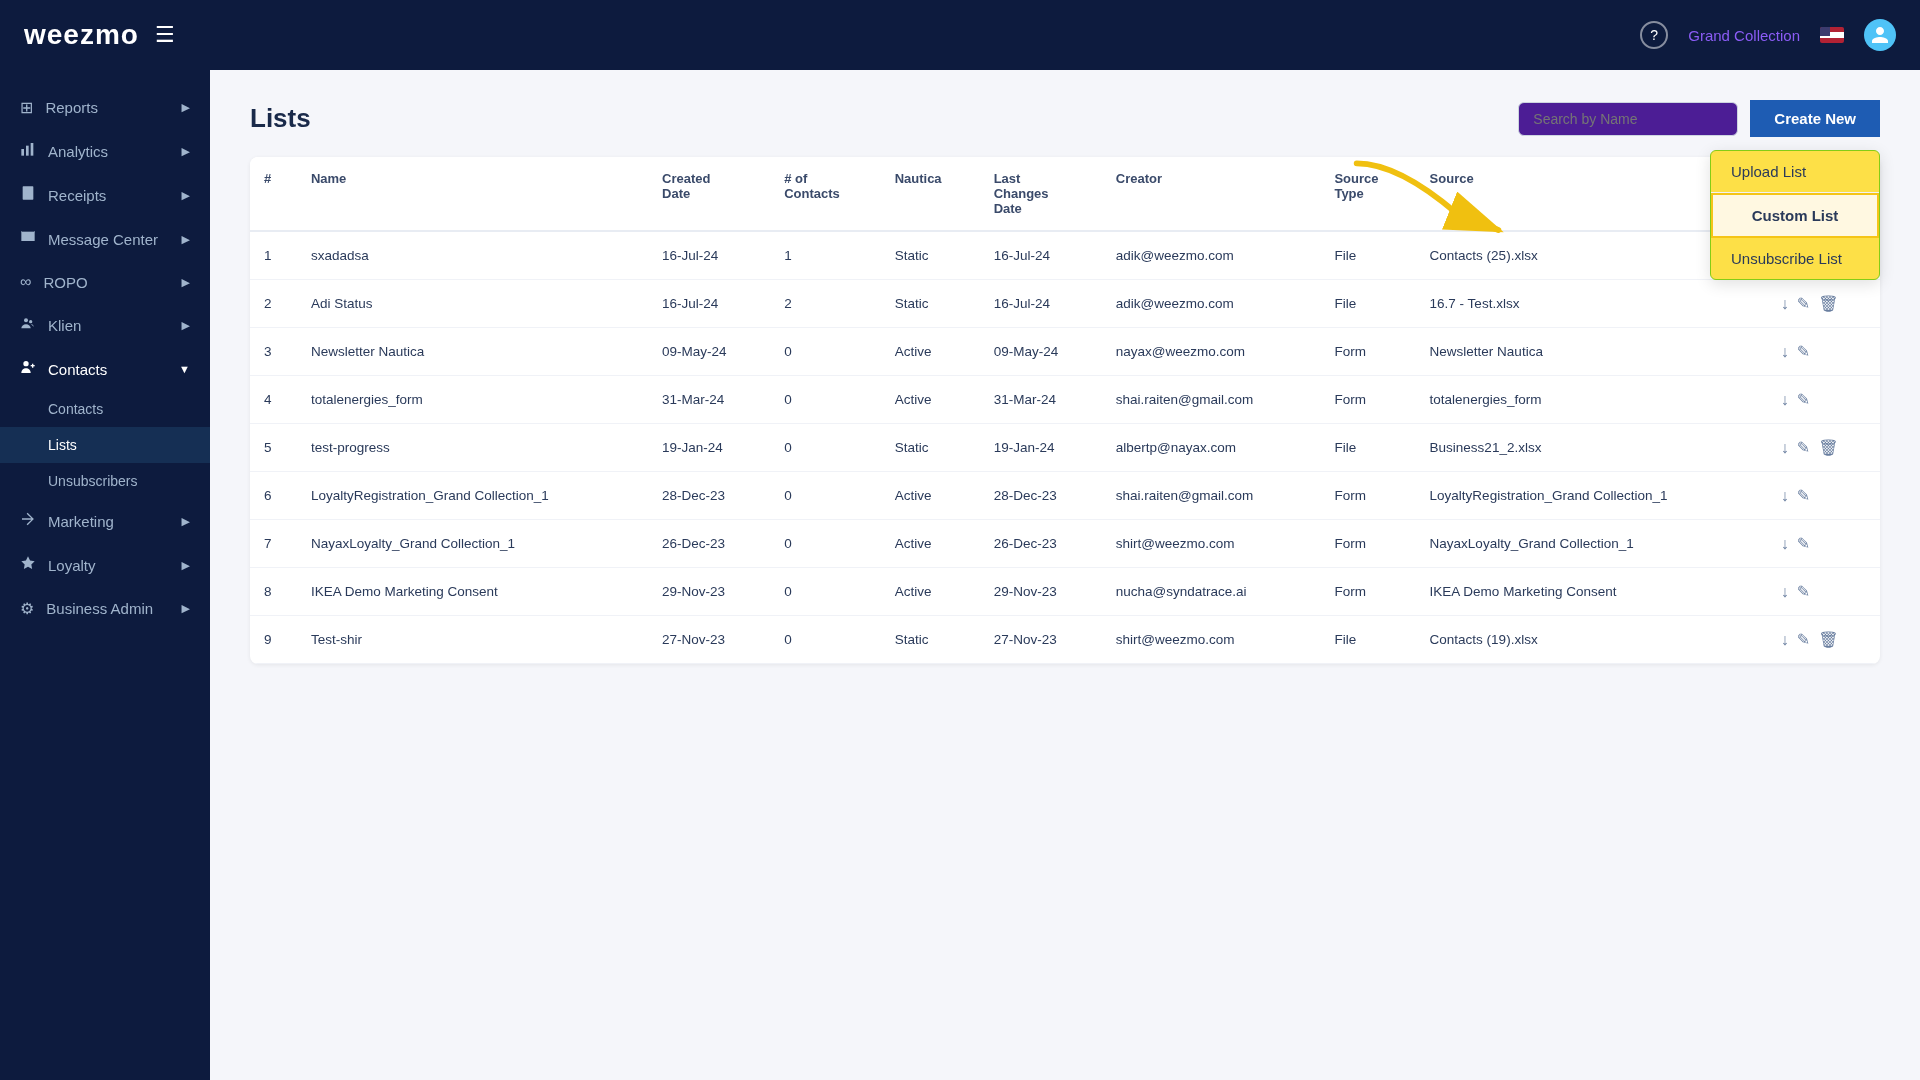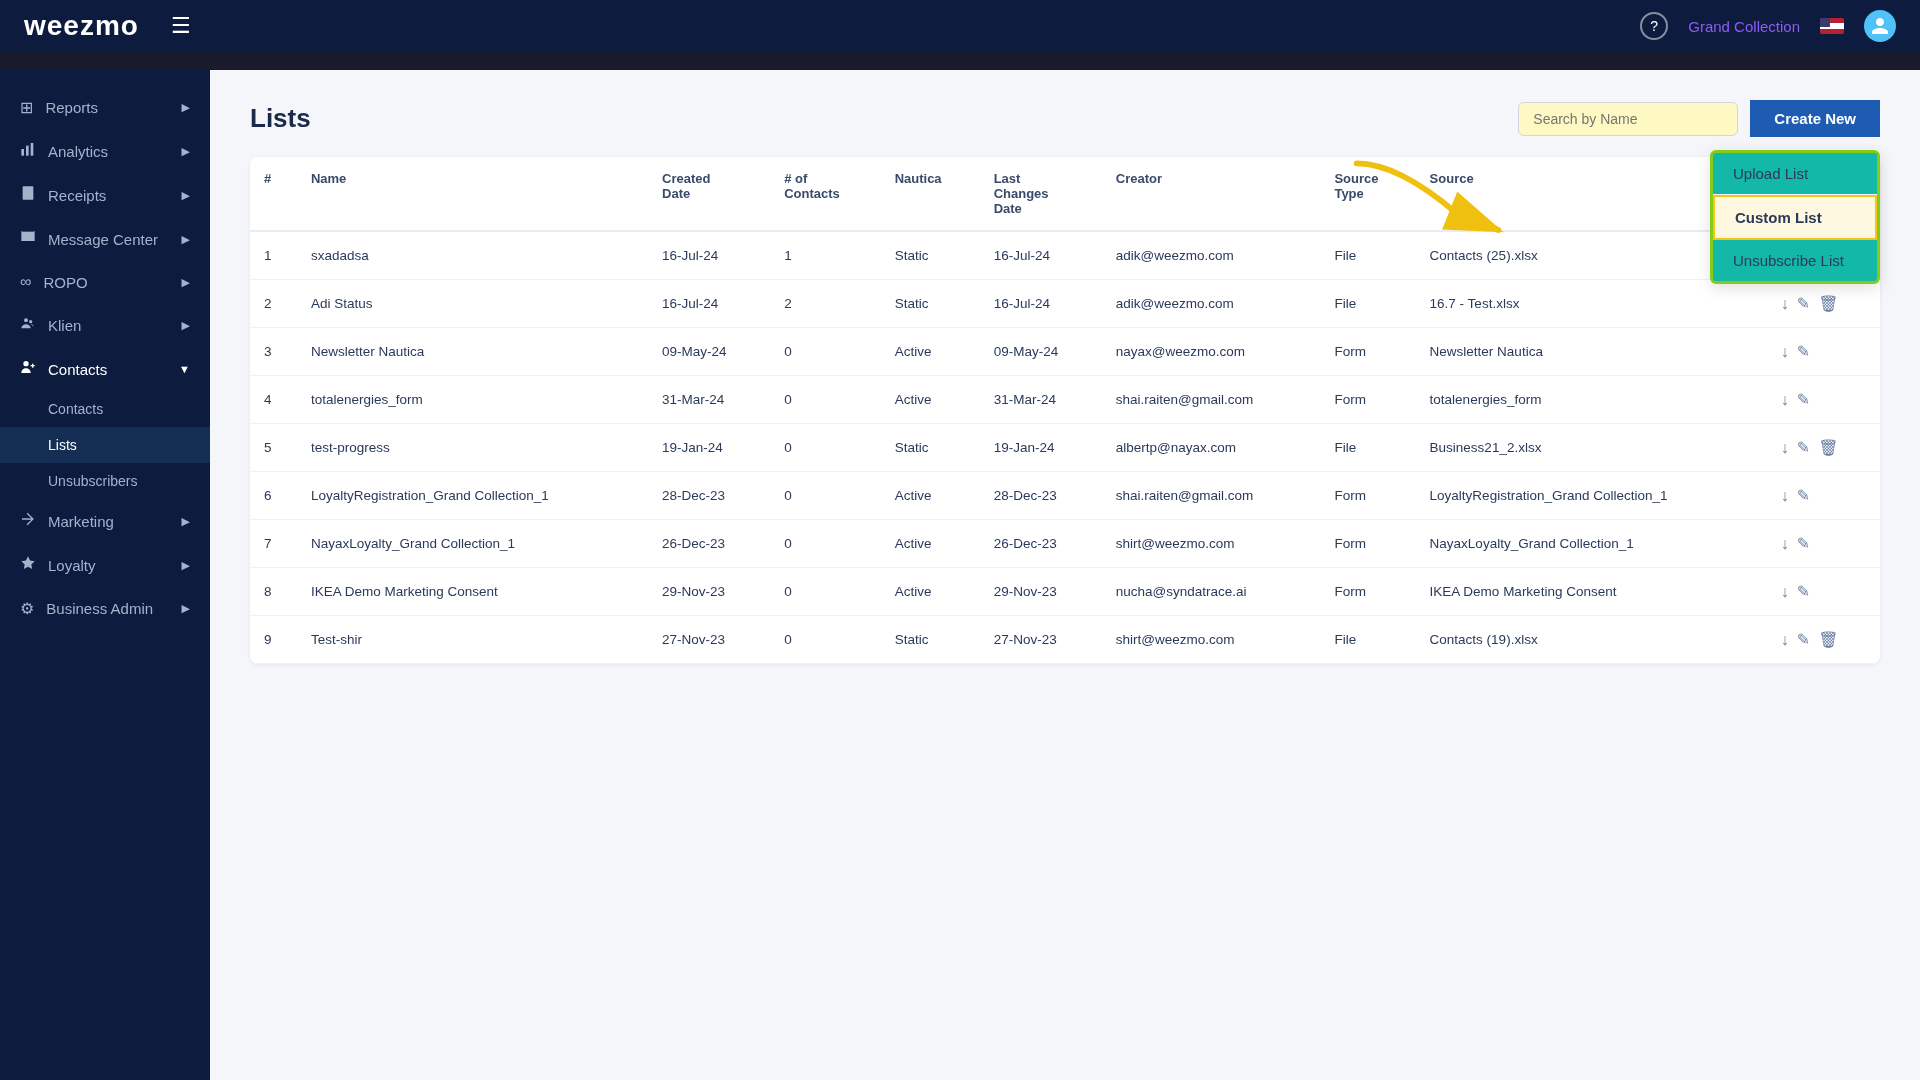--- a/index.html
+++ b/index.html
@@ -1,30 +1,29 @@
 <!DOCTYPE html>
 <html><head>
   <meta charset="utf-8">
   <style>
     * { margin: 0; padding: 0; box-sizing: border-box; }
     body { font-family: 'Segoe UI', Arial, sans-serif; background: #1a1a2e; width: 1920px; height: 1080px; overflow: hidden; }
 
     
     .navbar {
       background: #0d1b3e;
-      height: 52px;
+      height: 70px;
       display: flex;
       align-items: center;
       padding: 17px 24px;
       position: fixed;
       top: 0;
       left: 0;
       right: 0;
       z-index: 100;
-      gap: 16px;
     }
     .navbar-logo {
       color: white;
       font-size: 28px;
       font-weight: 700;
       letter-spacing: 1px;
       margin-right: 16px;
     }
     .hamburger-icon {
       color: white;
@@ -144,60 +143,61 @@
       align-items: center;
       gap: 12px;
       position: relative;
     }
     .search-box {
       border: 1px solid #cdd5e0;
       border-radius: 6px;
       padding: 8px 14px;
       font-size: 14px;
       color: #888;
-      background: #fef9c3;
+      background: #4c1d95;
       width: 220px;
     }
     .btn-create {
       background: #1e5cb3;
       color: white;
       border: none;
       border-radius: 0;
       padding: 10px 24px;
       font-size: 15px;
       font-weight: 600;
       cursor: pointer;
     }
 
     
     .dropdown-menu {
       position: absolute;
       top: 50px;
       right: 0;
-      background: #14b8a6;
-      border: 3px solid #84cc16;
+      background: #fde047;
+      border: 1px solid #84cc16;
       border-radius: 6px;
       box-shadow: 0 4px 16px rgba(0,0,0,0.12);
       z-index: 200;
       min-width: 170px;
       overflow: hidden;
       margin-left: 44px;
     }
     .dropdown-item {
       padding: 12px 20px;
       font-size: 15px;
       color: #2a3a5a;
       cursor: pointer;
       border-bottom: 1px solid #f0f2f7;
     }
     .dropdown-item:last-child { border-bottom: none; }
     .dropdown-item.highlighted {
       background: #fff8e1;
       font-weight: 600;
       border: 2px solid #f5c518;
+      text-align: center;
     }
 
     
     .arrow-annotation {
       position: absolute;
       top: 55px;
       right: 340px;
       width: 200px;
       height: 100px;
       pointer-events: none;

